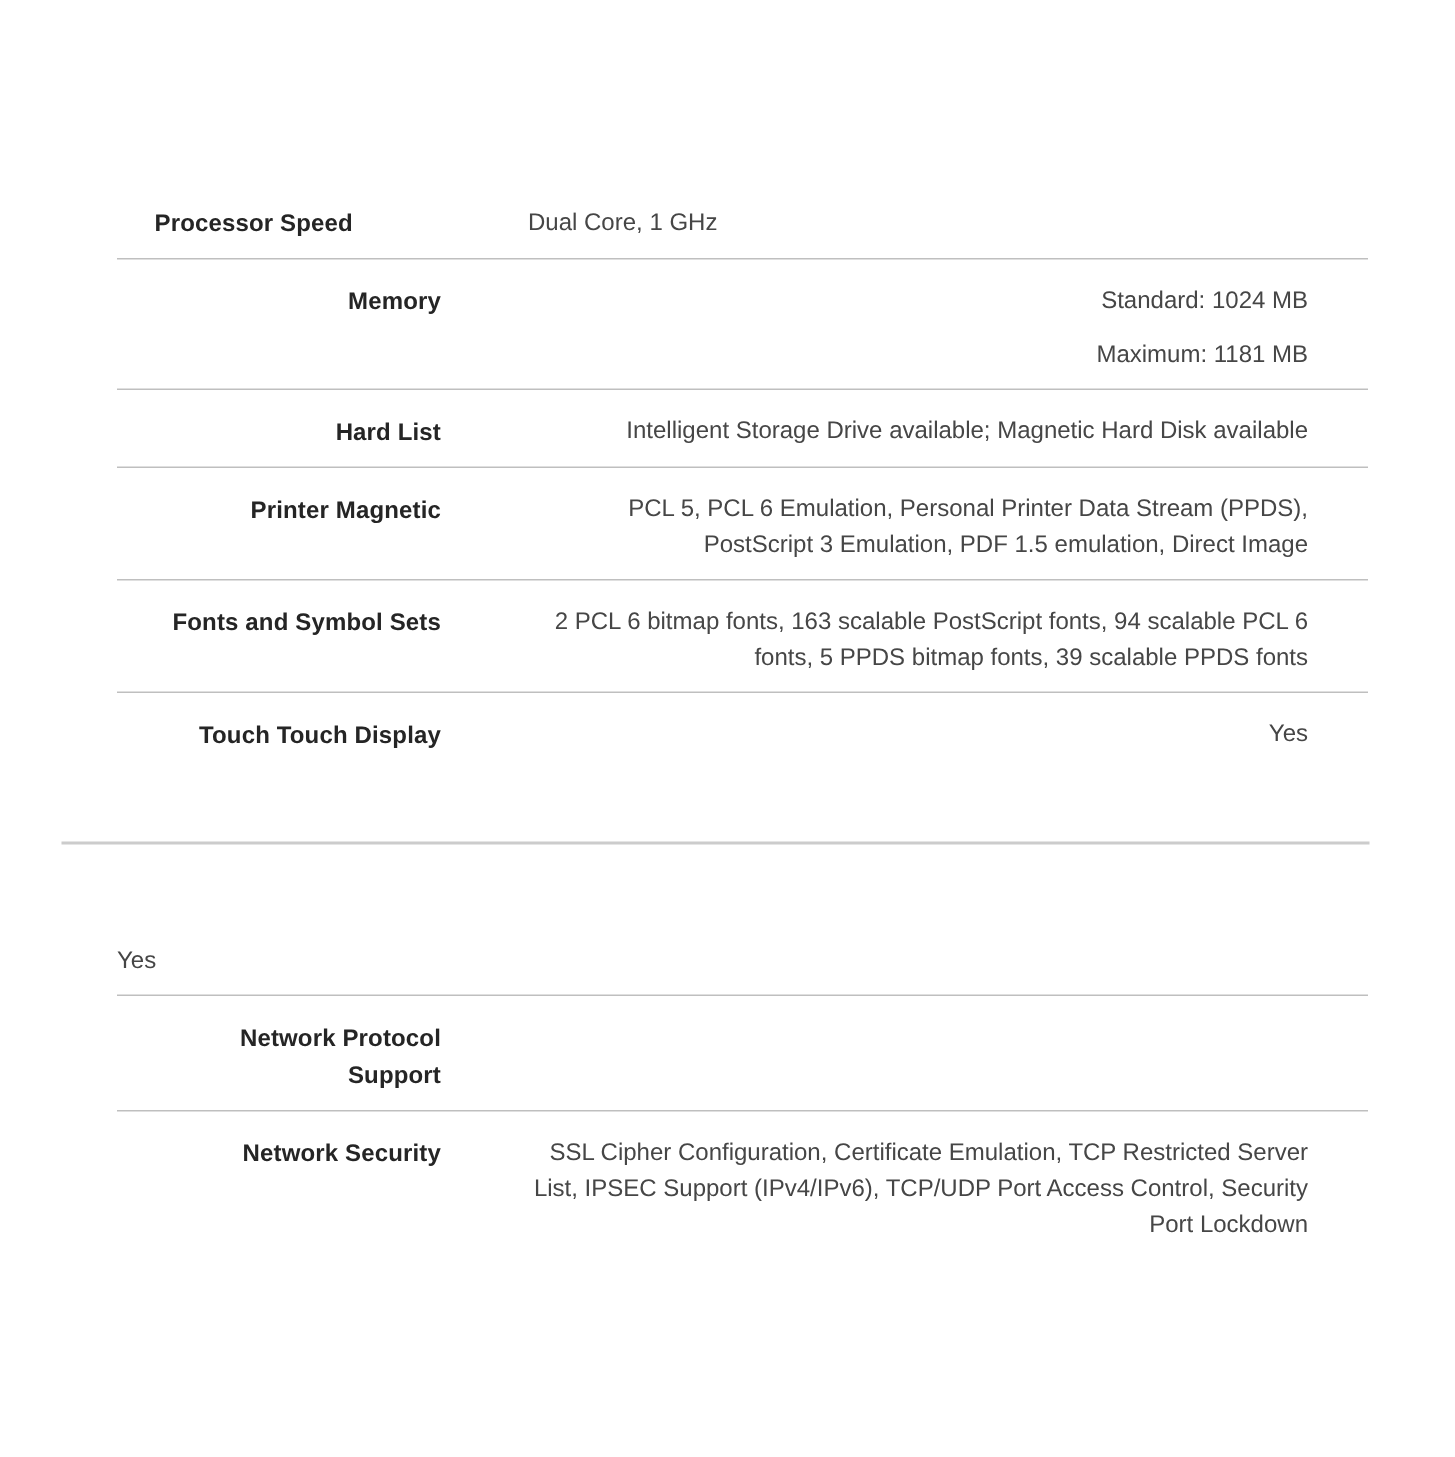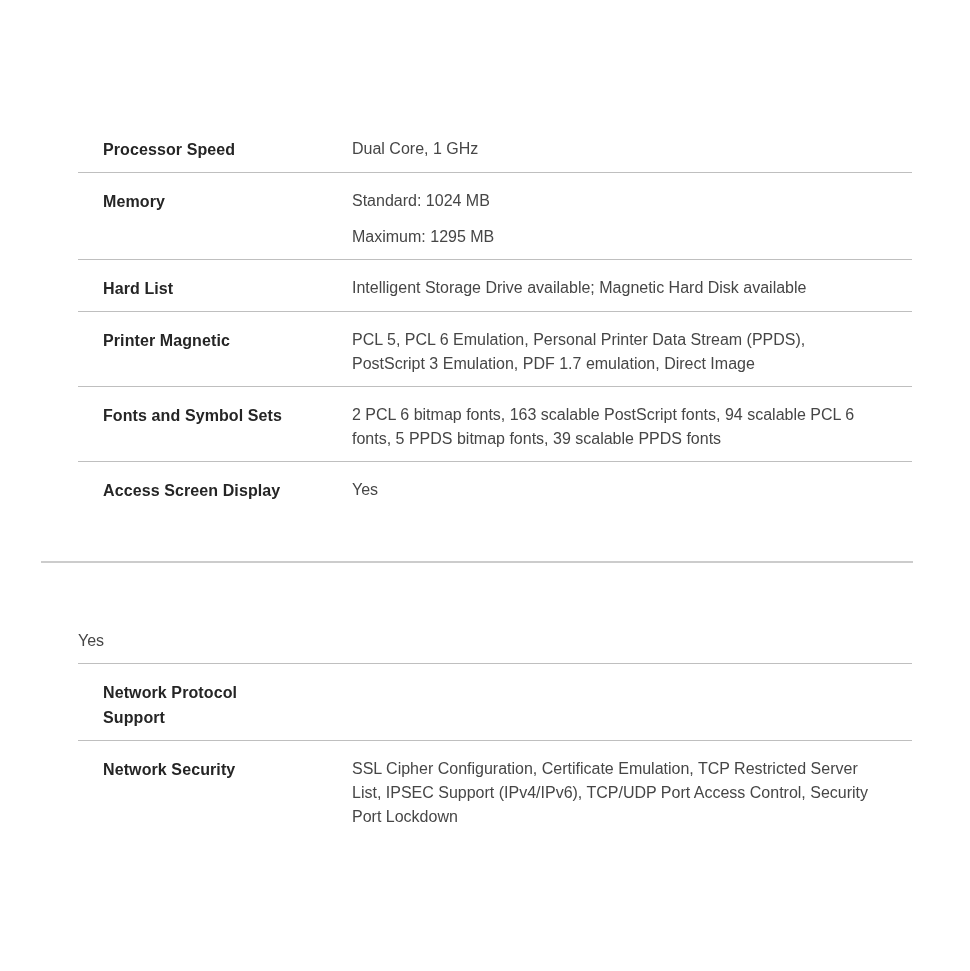--- a/index.html
+++ b/index.html
@@ -27,20 +27,21 @@
   }
   .spec-table.general { margin-top: 121px; }
   .spec-table.network { margin-top: 50px; }
   .spec-row {
     display: flex;
     align-items: flex-start;
     padding: 16px 0 10px 0;
   }
   .spec-row + .spec-row {
     border-top: 1.5px solid #bfbfbf;
+    text-align: right;
   }
   .spec-label {
     width: 274px;
     flex: 0 0 274px;
     padding-left: 25px;
     padding-right: 58px;
     font-weight: 700;
     color: #252525;
     line-height: 25px;
     letter-spacing: 0.1px;
@@ -69,43 +70,43 @@
       <div class="spec-row">
         <div class="spec-label">Processor Speed</div>
         <div class="spec-value">
           <p>Dual Core, 1 GHz</p>
         </div>
       </div>
       <div class="spec-row">
         <div class="spec-label">Memory</div>
         <div class="spec-value">
           <p>Standard: 1024 MB</p>
-          <p>Maximum: 1295 MB</p>
+          <p>Maximum: 1181 MB</p>
         </div>
       </div>
       <div class="spec-row">
         <div class="spec-label">Hard List</div>
         <div class="spec-value">
           <p>Intelligent Storage Drive available; Magnetic Hard Disk available</p>
         </div>
       </div>
       <div class="spec-row">
         <div class="spec-label">Printer Magnetic</div>
         <div class="spec-value">
-          <p>PCL 5, PCL 6 Emulation, Personal Printer Data Stream (PPDS), PostScript 3 Emulation, PDF 1.7 emulation, Direct Image</p>
+          <p>PCL 5, PCL 6 Emulation, Personal Printer Data Stream (PPDS), PostScript 3 Emulation, PDF 1.5 emulation, Direct Image</p>
         </div>
       </div>
       <div class="spec-row">
         <div class="spec-label">Fonts and Symbol Sets</div>
         <div class="spec-value">
           <p>2 PCL 6 bitmap fonts, 163 scalable PostScript fonts, 94 scalable PCL 6 fonts, 5 PPDS bitmap fonts, 39 scalable PPDS fonts</p>
         </div>
       </div>
       <div class="spec-row">
-        <div class="spec-label">Access Screen Display</div>
+        <div class="spec-label">Touch Touch Display</div>
         <div class="spec-value">
           <p>Yes</p>
         </div>
       </div>
     </section>
 
   <hr class="section-divider">
 
   <section class="spec-table network">
       <div class="spec-row">

